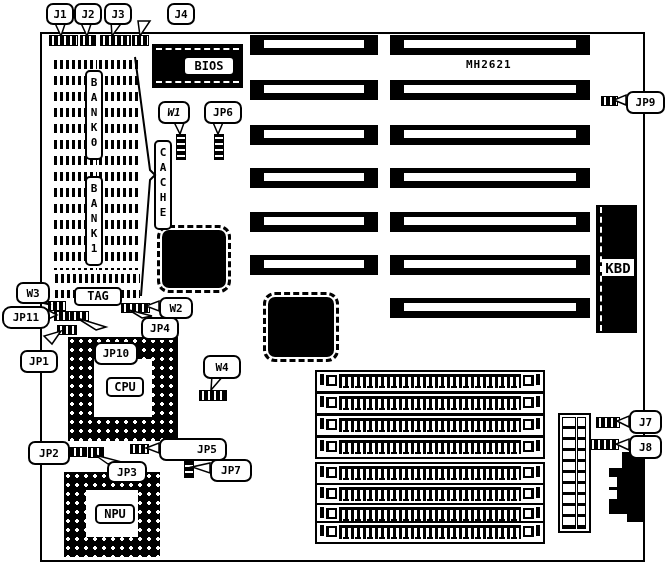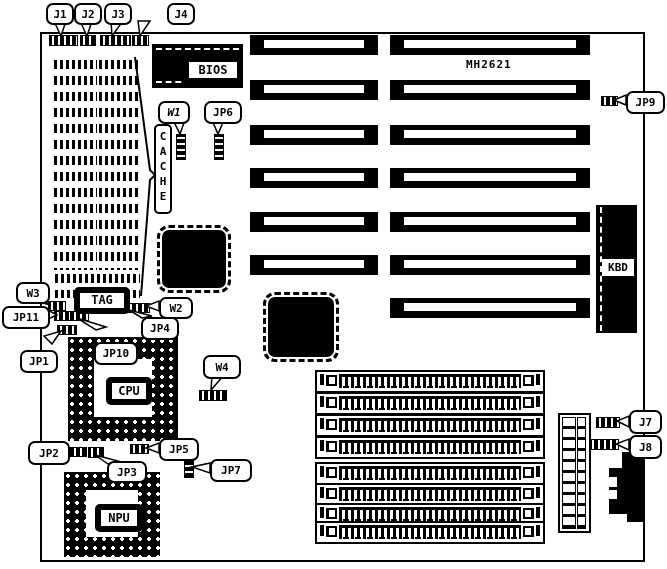--- a/index.html
+++ b/index.html
@@ -21,39 +21,39 @@
   .socket{position:absolute;background-color:#000;z-index:10;
           background-image:radial-gradient(circle at 4px 4px,#fff 1.7px,rgba(0,0,0,0) 1.9px);
           background-size:9px 9px;}
   .cavity{position:absolute;background:#fff;}
   
   .jmp{position:absolute;border:1px solid #000;z-index:15;
        background:repeating-linear-gradient(90deg,#000 0 2px,#fff 2px 4px,#000 4px 6px);}
   .jmpv{position:absolute;border:1px solid #000;z-index:15;
        background:repeating-linear-gradient(180deg,#000 0 2px,#fff 2px 4px,#000 4px 6px);}
   
-  .chiplabel{position:absolute;background:#fff;border:6px solid #000000;border-radius:5px;
+  .chiplabel{position:absolute;background:#fff;border:2px solid #000000;border-radius:5px;
          font-weight:bold;font-size:12px;line-height:15px;display:flex;align-items:center;
          justify-content:center;z-index:20;padding:0 2px;}
   .vlabel{position:absolute;background:#fff;border:2px solid #000;border-radius:5px;
          font-weight:bold;font-size:11px;line-height:15px;text-align:center;z-index:20;
          width:10px;padding:3px 2px;word-break:break-all;}
   
   .callout{position:absolute;background:#fff;border:2px solid #000;border-radius:7px;
          font-weight:bold;font-size:11px;display:flex;align-items:center;justify-content:center;
          z-index:30;}
   
   .bios{position:absolute;left:152px;top:44px;width:91px;height:44px;background:#000;z-index:10;}
   .bios::before,.bios::after{content:"";position:absolute;left:4px;right:4px;border-top:2px dashed #fff;}
   .bios::before{top:4px;} .bios::after{bottom:5px;}
   
   .kbd{position:absolute;left:596px;top:205px;width:41px;height:128px;background:#000;z-index:10;}
   .kbd::before{content:"";position:absolute;left:4px;top:2px;bottom:2px;width:0;border-left:2px dashed #fff;}
   .kbdlabel{position:absolute;left:602px;top:259px;width:32px;height:17px;background:#fff;
-         font-weight:bold;font-size:11px;display:flex;align-items:center;justify-content:center;z-index:20;}
+         font-weight:bold;font-size:14px;display:flex;align-items:center;justify-content:center;z-index:20;}
   
   .simm{position:absolute;left:315px;width:226px;height:19px;border:2px solid #000;background:#fff;z-index:10;}
   .comb{position:absolute;left:22px;right:22px;top:2px;height:9px;border-top:3px solid #000;
         border-bottom:2px dotted #000;background:repeating-linear-gradient(90deg,#000 0 3px,#fff 3px 6px);}
   .latchL,.latchR{position:absolute;top:2px;width:4px;height:11px;background:#000;}
   .latchL{left:3px;} .latchR{right:3px;}
   .brkL,.brkR{position:absolute;top:3px;width:6px;height:7px;border:2px solid #000;background:#fff;}
   .brkL{left:9px;border-left-width:3px;} .brkR{right:9px;border-right-width:3px;}
   
   .pwr{position:absolute;left:558px;top:413px;width:29px;height:116px;border:2px solid #000;background:#fff;z-index:10;}
@@ -87,21 +87,23 @@
   <div class="isa" style="left:390px;top:212px;width:200px;height:20px;"></div>
   <div class="isa" style="left:390px;top:255px;width:200px;height:20px;"></div>
   <div class="isa" style="left:390px;top:298px;width:200px;height:20px;"></div>
 
   <div class="bios"></div>
   <div class="chiplabel" style="left:183px;top:56px;width:44px;height:16px;">BIOS</div>
 
   <div class="dip" style="left:54px;top:60px;width:43px;height:210px;"></div>
   <div class="dip" style="left:99px;top:60px;width:42px;height:210px;"></div>
   <div class="dip" style="left:55px;top:274px;width:85px;height:24px;"></div>
-  <div class="vlabel" style="left:154px;top:124px;height:80px;">CACHE</div>
+  <div class="vlabel" style="left:85px;top:70px;height:80px;">BANK0</div>
+  <div class="vlabel" style="left:85px;top:176px;height:80px;">BANK1</div>
+  <div class="vlabel" style="left:154px;top:140px;height:80px;">CACHE</div>
   <div class="chiplabel" style="left:74px;top:275px;width:40px;height:15px;margin-top:12px;">TAG</div>
 
   <div class="qfp" style="left:162px;top:230px;width:64px;height:58px;"></div>
   <div class="qfp" style="left:268px;top:297px;width:66px;height:60px;"></div>
 
   <div class="socket" style="left:68px;top:337px;width:110px;height:104px;">
     <div class="cavity" style="left:26px;top:22px;right:26px;bottom:24px;"></div>
   </div>
   <div class="chiplabel" style="left:106px;top:377px;width:30px;height:16px;">CPU</div>
 
@@ -228,26 +230,26 @@
   </svg>
 
   <div class="callout" style="left:46px;top:3px;width:24px;height:18px;">J1</div>
   <div class="callout" style="left:74px;top:3px;width:24px;height:18px;">J2</div>
   <div class="callout" style="left:104px;top:3px;width:24px;height:18px;">J3</div>
   <div class="callout" style="left:131px;top:3px;width:24px;height:18px;margin-left:36px;">J4</div>
   <div class="callout" style="left:158px;top:101px;width:28px;height:19px;font-style:italic;">W1</div>
   <div class="callout" style="left:204px;top:101px;width:34px;height:19px;">JP6</div>
   <div class="callout" style="left:626px;top:91px;width:35px;height:19px;">JP9</div>
   <div class="callout" style="left:16px;top:282px;width:30px;height:18px;">W3</div>
-  <div class="callout" style="left:2px;top:306px;width:44px;height:19px;">JP11</div>
+  <div class="callout" style="left:2px;top:306px;width:44px;height:19px;border-radius:9px;">JP11</div>
   <div class="callout" style="left:94px;top:342px;width:40px;height:19px;">JP10</div>
   <div class="callout" style="left:20px;top:350px;width:34px;height:19px;">JP1</div>
   <div class="callout" style="left:159px;top:297px;width:30px;height:18px;">W2</div>
   <div class="callout" style="left:141px;top:317px;width:34px;height:19px;">JP4</div>
   <div class="callout" style="left:203px;top:355px;width:34px;height:20px;">W4</div>
   <div class="callout" style="left:16px;top:441px;width:38px;height:20px;margin-left:12px;">JP2</div>
   <div class="callout" style="left:107px;top:461px;width:36px;height:18px;">JP3</div>
-  <div class="callout" style="left:159px;top:438px;width:36px;height:19px;">JP5</div>
+  <div class="callout" style="left:159px;top:438px;width:36px;height:19px;padding-left:28px;">JP5</div>
   <div class="callout" style="left:210px;top:459px;width:38px;height:19px;">JP7</div>
   <div class="callout" style="left:629px;top:410px;width:29px;height:20px;">J7</div>
   <div class="callout" style="left:629px;top:435px;width:29px;height:20px;">J8</div>
 
 </div>
 
 </body></html>

